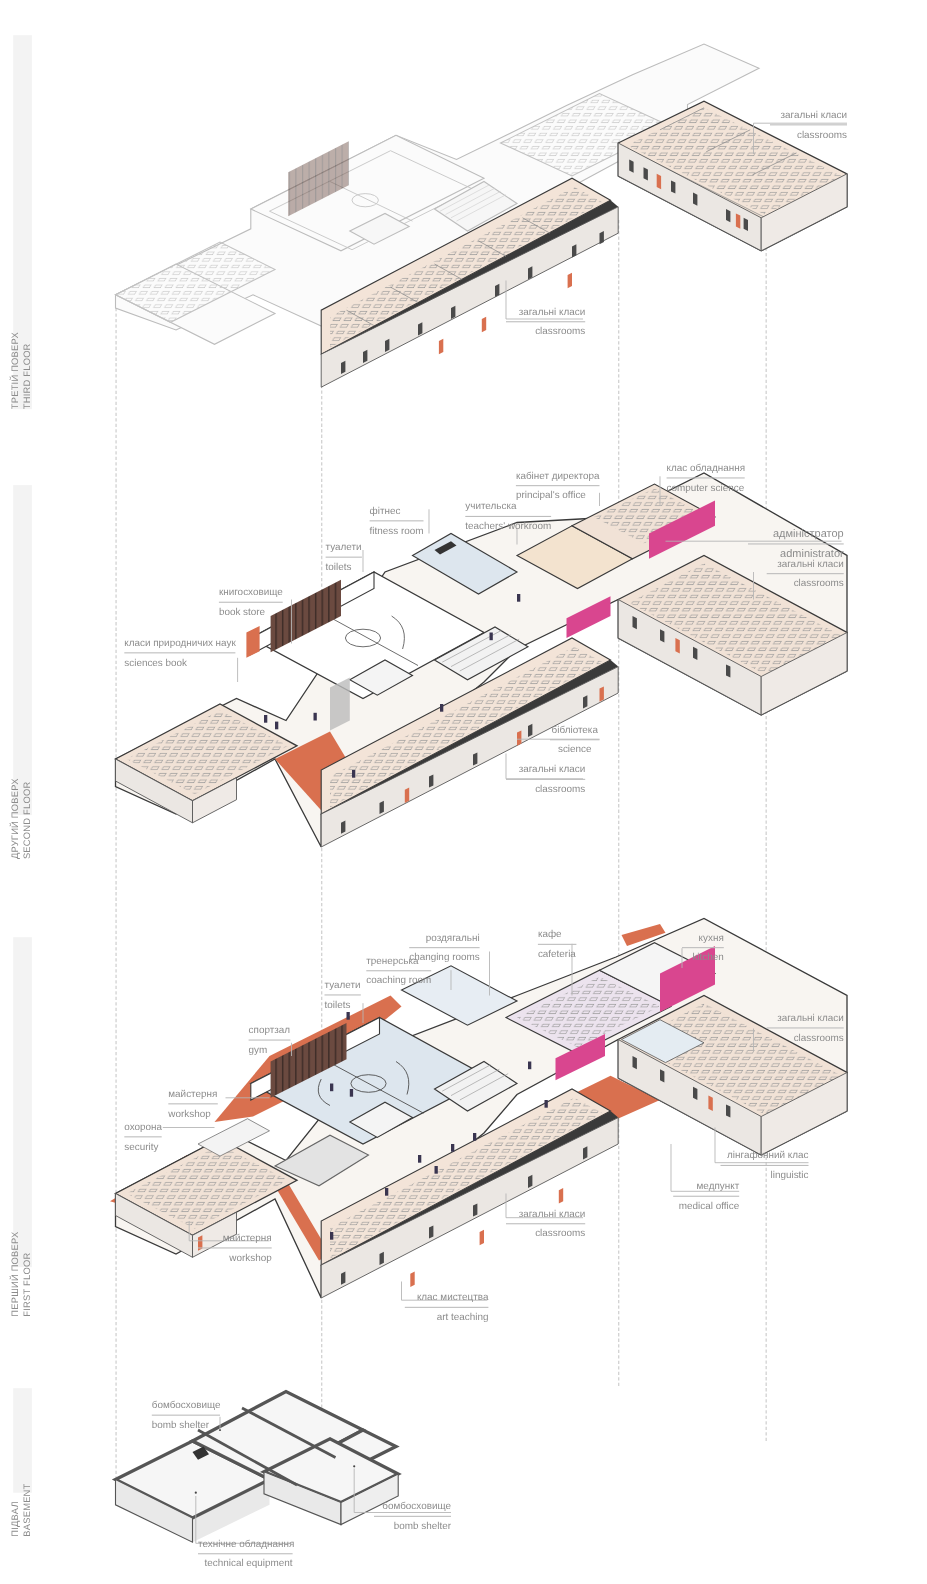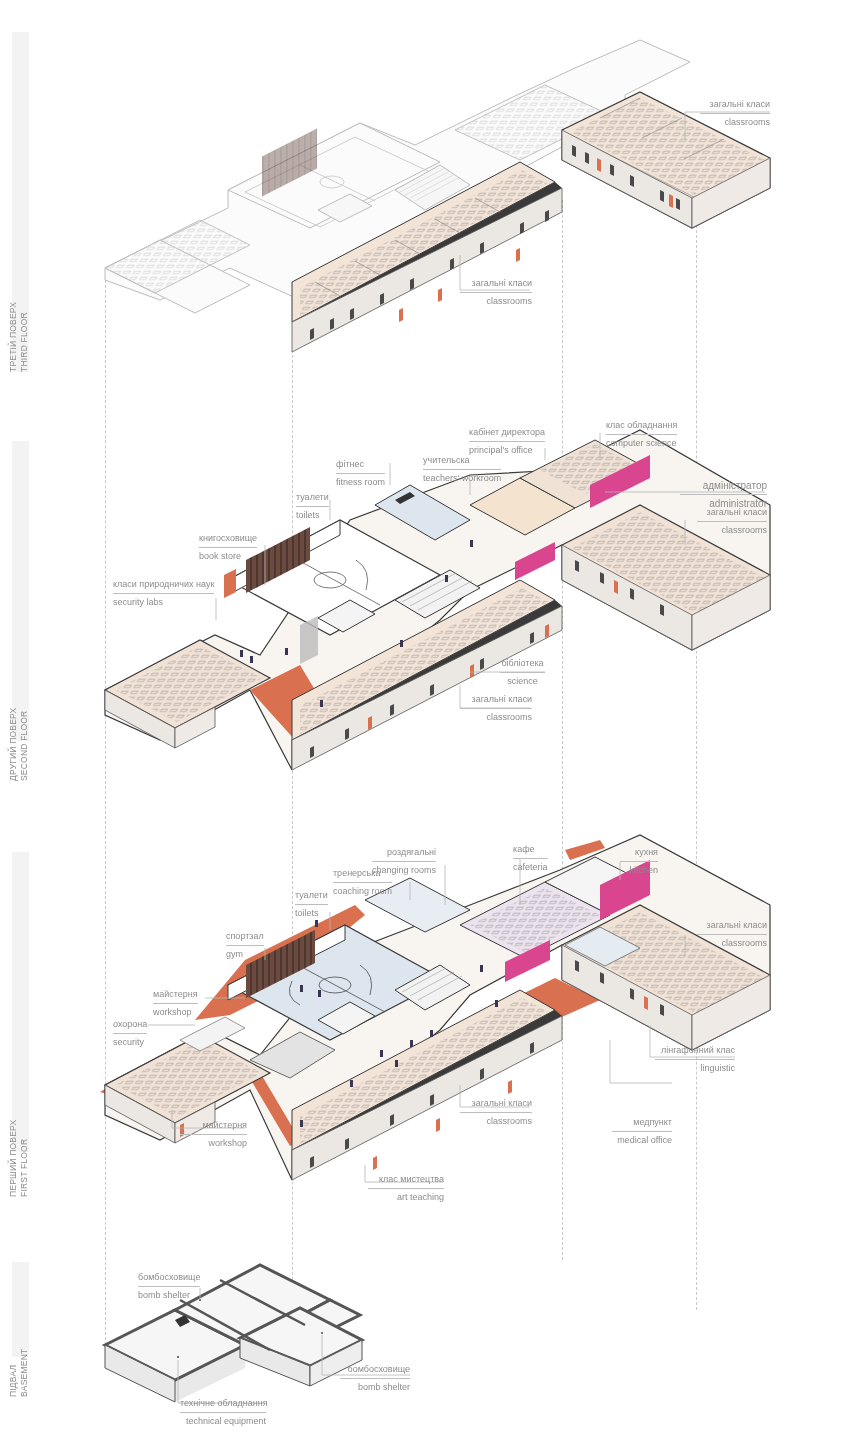--- a/index.html
+++ b/index.html
@@ -433,36 +433,36 @@
 <div class="label right" style="left:697px;top:505px;width:70px;">
   <span class="ua">загальні класи</span>
   <span>classrooms</span>
 </div>
 <div class="label" style="left:199px;top:531px;">
   <span class="ua">книгосховище</span>
   <span>book store</span>
 </div>
 <div class="label" style="left:113px;top:577px;">
   <span class="ua">класи природничих наук</span>
-  <span>security labs</span>
+  <span>sciences book</span>
 </div>
 <div class="label right" style="left:500px;top:656px;width:45px;text-align:center;">
   <span class="ua">бібліотека</span>
   <span>science</span>
 </div>
 <div class="label right" style="left:460px;top:692px;width:72px;">
   <span class="ua">загальні класи</span>
   <span>classrooms</span>
 </div>
 
 <div class="label" style="left:372px;top:845px;text-align:right;">
   <span class="ua">роздягальні</span>
   <span>changing rooms</span>
 </div>
-<div class="label" style="left:489px;top:842px;margin-left:24px;">
+<div class="label" style="left:489px;top:842px;">
   <span class="ua">кафе</span>
   <span>cafeteria</span>
 </div>
 <div class="label right" style="left:620px;top:845px;width:38px;">
   <span class="ua">кухня</span>
   <span>kitchen</span>
 </div>
 <div class="label" style="left:333px;top:866px;">
   <span class="ua">тренерська</span>
   <span>coaching room</span>
@@ -484,21 +484,21 @@
   <span>workshop</span>
 </div>
 <div class="label" style="left:113px;top:1017px;">
   <span class="ua">охорона</span>
   <span>security</span>
 </div>
 <div class="label right" style="left:655px;top:1043px;width:80px;">
   <span class="ua">лінгафонний клас</span>
   <span>linguistic</span>
 </div>
-<div class="label right" style="left:612px;top:1071px;width:60px;margin-top:44px;">
+<div class="label right" style="left:612px;top:1071px;width:60px;">
   <span class="ua">медпункт</span>
   <span>medical office</span>
 </div>
 <div class="label right" style="left:460px;top:1096px;width:72px;">
   <span class="ua">загальні класи</span>
   <span>classrooms</span>
 </div>
 <div class="label right" style="left:180px;top:1118px;width:67px;">
   <span class="ua">майстерня</span>
   <span>workshop</span>

